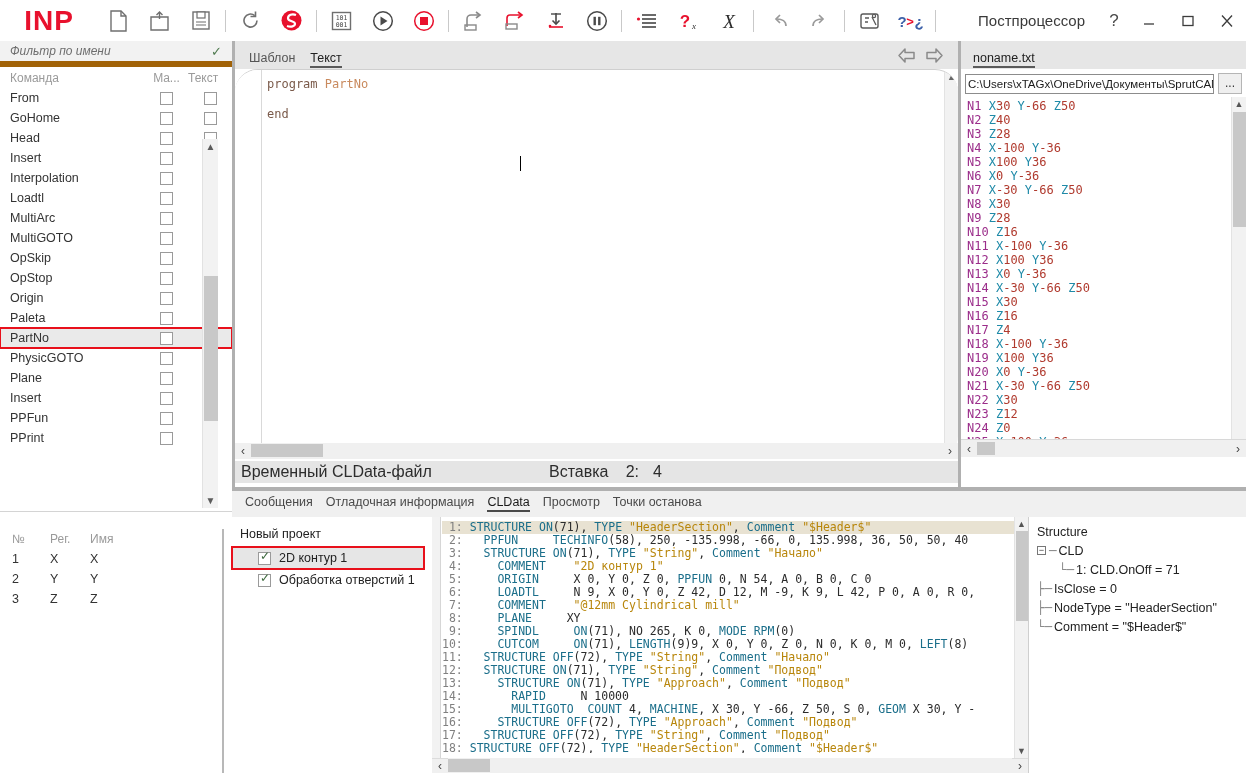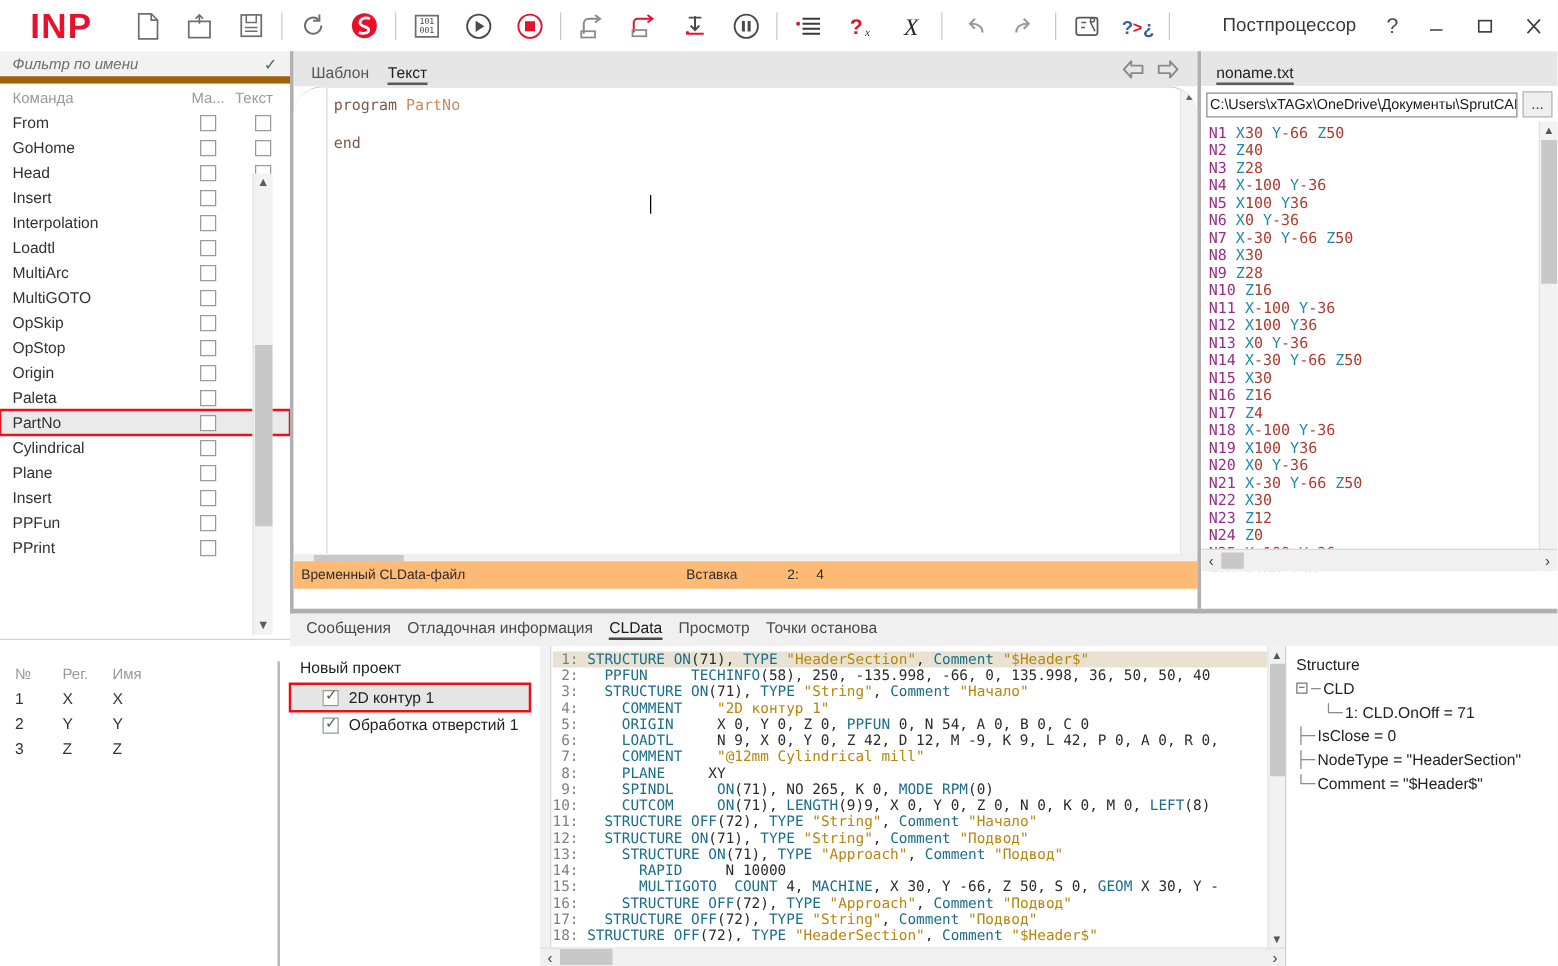--- a/index.html
+++ b/index.html
@@ -170,22 +170,22 @@
   }
   .ct-vscroll .arr { height:14px; text-align:center; color:#666; font-size:9px; line-height:14px;}
   .ct-hscroll {
     position:absolute; left:0; bottom:28px; width:723px; height:16px; background:#f0f0f0;
     display:flex; align-items:center;
   }
   .hs-arrow { width:16px; text-align:center; color:#444; font-size:12px; }
   .hs-track { flex:1; height:16px; position:relative; background:#f0f0f0; }
   .hs-thumb { position:absolute; left:0; top:1px; height:13px; background:#c8c8c8; }
   .ct-status {
-    position:absolute; left:0; bottom:16px; width:723px; height:22px;
-    background:#fdba74; display:flex; align-items:center; font-size:11px; color:#2c2c2c;
+    position:absolute; left:0; bottom:4px; width:723px; height:22px;
+    background:#e5e5e5; display:flex; align-items:center; font-size:16px; color:#2c2c2c;
   }
   .ct-status .s1 { padding-left:6px; width:314px; }
   .ct-status .s2 { width:64px; }
   .ct-status .s3 { width:26px; text-align:right; }
   .ct-status .s4 { padding-left:14px; }
 
   
   .right-top {
     position:absolute; left:961px; top:41px; width:285px; height:446px; background:#ffffff;
   }
@@ -567,21 +567,21 @@
         <div class="cmd-row selected">
           <div class="c1">PartNo</div>
           <div class="c2">
             <span class="cbox"></span>
           </div>
           <div class="c3">
             <span class="cbox checked"></span>
           </div>
         </div>
         <div class="cmd-row">
-          <div class="c1">Cylindrical</div>
+          <div class="c1">PhysicGOTO</div>
           <div class="c2">
             <span class="cbox"></span>
           </div>
           <div class="c3">
             <span class="cbox"></span>
           </div>
         </div>
         <div class="cmd-row">
           <div class="c1">Plane</div>
           <div class="c2">

